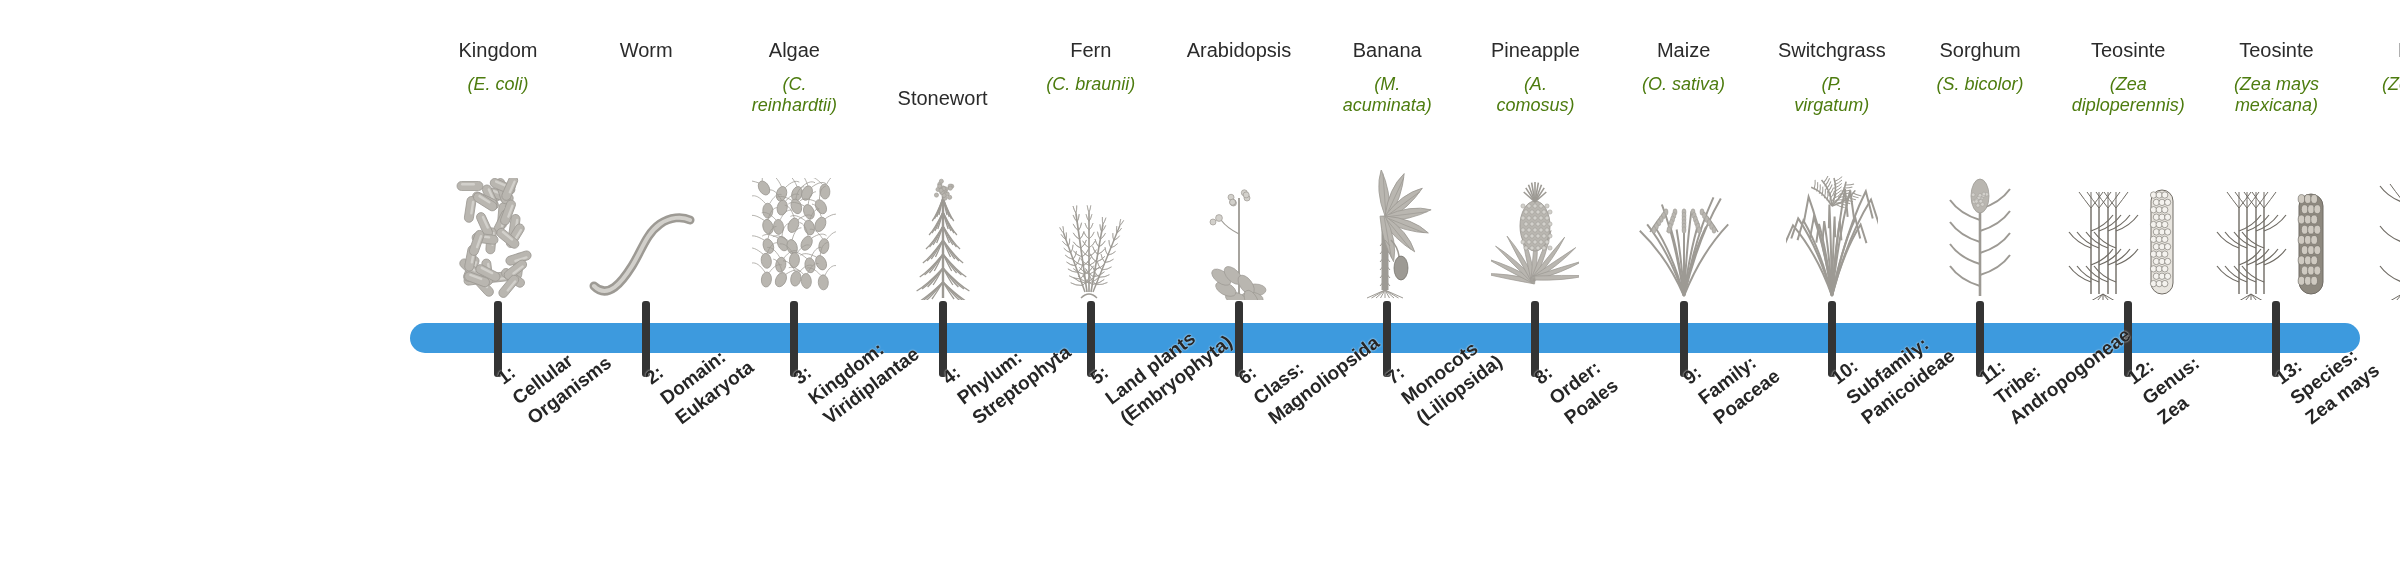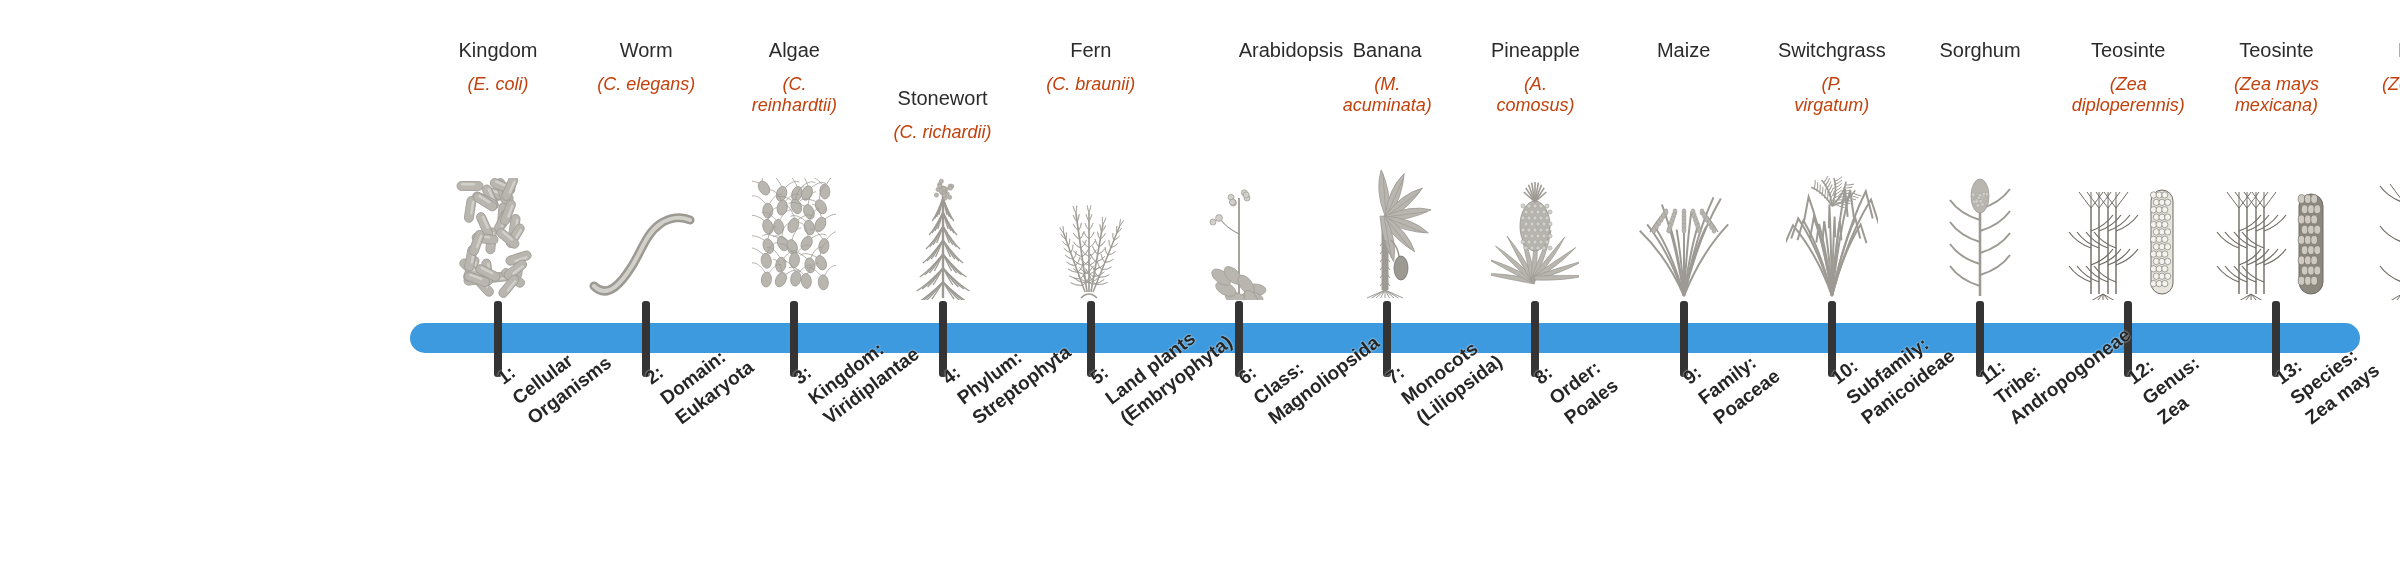--- a/index.html
+++ b/index.html
@@ -30,21 +30,21 @@
     border-radius:3px;top:301px;
   }
 
   
   .col{position:absolute;top:38px;width:150px;}
   .common{
     text-align:center;font-size:20px;color:#2b2b2b;line-height:24px;
     height:26px;white-space:nowrap;
   }
   .sci{
-    text-align:center;font-size:18px;color:#c2410c;font-style:italic;
+    text-align:center;font-size:18px;color:#4d7c0f;font-style:italic;
     line-height:21px;margin-top:10px;height:46px;
   }
 
   
   .art{
     position:absolute;top:170px;height:130px;width:150px;
     display:flex;align-items:flex-end;justify-content:center;
   }
   .art svg{display:block;}
 
@@ -80,54 +80,54 @@
       <div class="tick" style="left: 2124.2px;"></div>
       <div class="tick" style="left: 2272.4px;"></div>
     </div>
   <div id="cols">
       <div class="col" style="left: 423px;">
         <div class="common">Kingdom</div>
         <div class="sci">(E. coli)</div>
       </div>
       <div class="col" style="left: 571.2px;">
         <div class="common">Worm</div>
-        <div class="sci">(C. elegans)</div>
       </div>
       <div class="col" style="left: 719.4px;">
         <div class="common">Algae</div>
         <div class="sci">(C.<br>reinhardtii)</div>
       </div>
       <div class="col" style="left: 867.6px; margin-top: 48px;">
         <div class="common">Stonewort</div>
-        <div class="sci">(C. richardii)</div>
       </div>
       <div class="col" style="left: 1015.8px;">
         <div class="common">Fern</div>
         <div class="sci">(C. braunii)</div>
       </div>
-      <div class="col" style="left: 1216px;">
+      <div class="col" style="left: 1164px;">
         <div class="common">Arabidopsis</div>
       </div>
       <div class="col" style="left: 1312.2px;">
         <div class="common">Banana</div>
         <div class="sci">(M.<br>acuminata)</div>
       </div>
       <div class="col" style="left: 1460.4px;">
         <div class="common">Pineapple</div>
         <div class="sci">(A.<br>comosus)</div>
       </div>
       <div class="col" style="left: 1608.6px;">
         <div class="common">Maize</div>
+        <div class="sci">(O. sativa)</div>
       </div>
       <div class="col" style="left: 1756.8px;">
         <div class="common">Switchgrass</div>
         <div class="sci">(P.<br>virgatum)</div>
       </div>
       <div class="col" style="left: 1905px;">
         <div class="common">Sorghum</div>
+        <div class="sci">(S. bicolor)</div>
       </div>
       <div class="col" style="left: 2053.2px;">
         <div class="common">Teosinte</div>
         <div class="sci">(Zea<br>diploperennis)</div>
       </div>
       <div class="col" style="left: 2201.4px;">
         <div class="common">Teosinte</div>
         <div class="sci">(Zea mays<br>mexicana)</div>
       </div>
       <div class="col" style="left: 2349.6px;">

